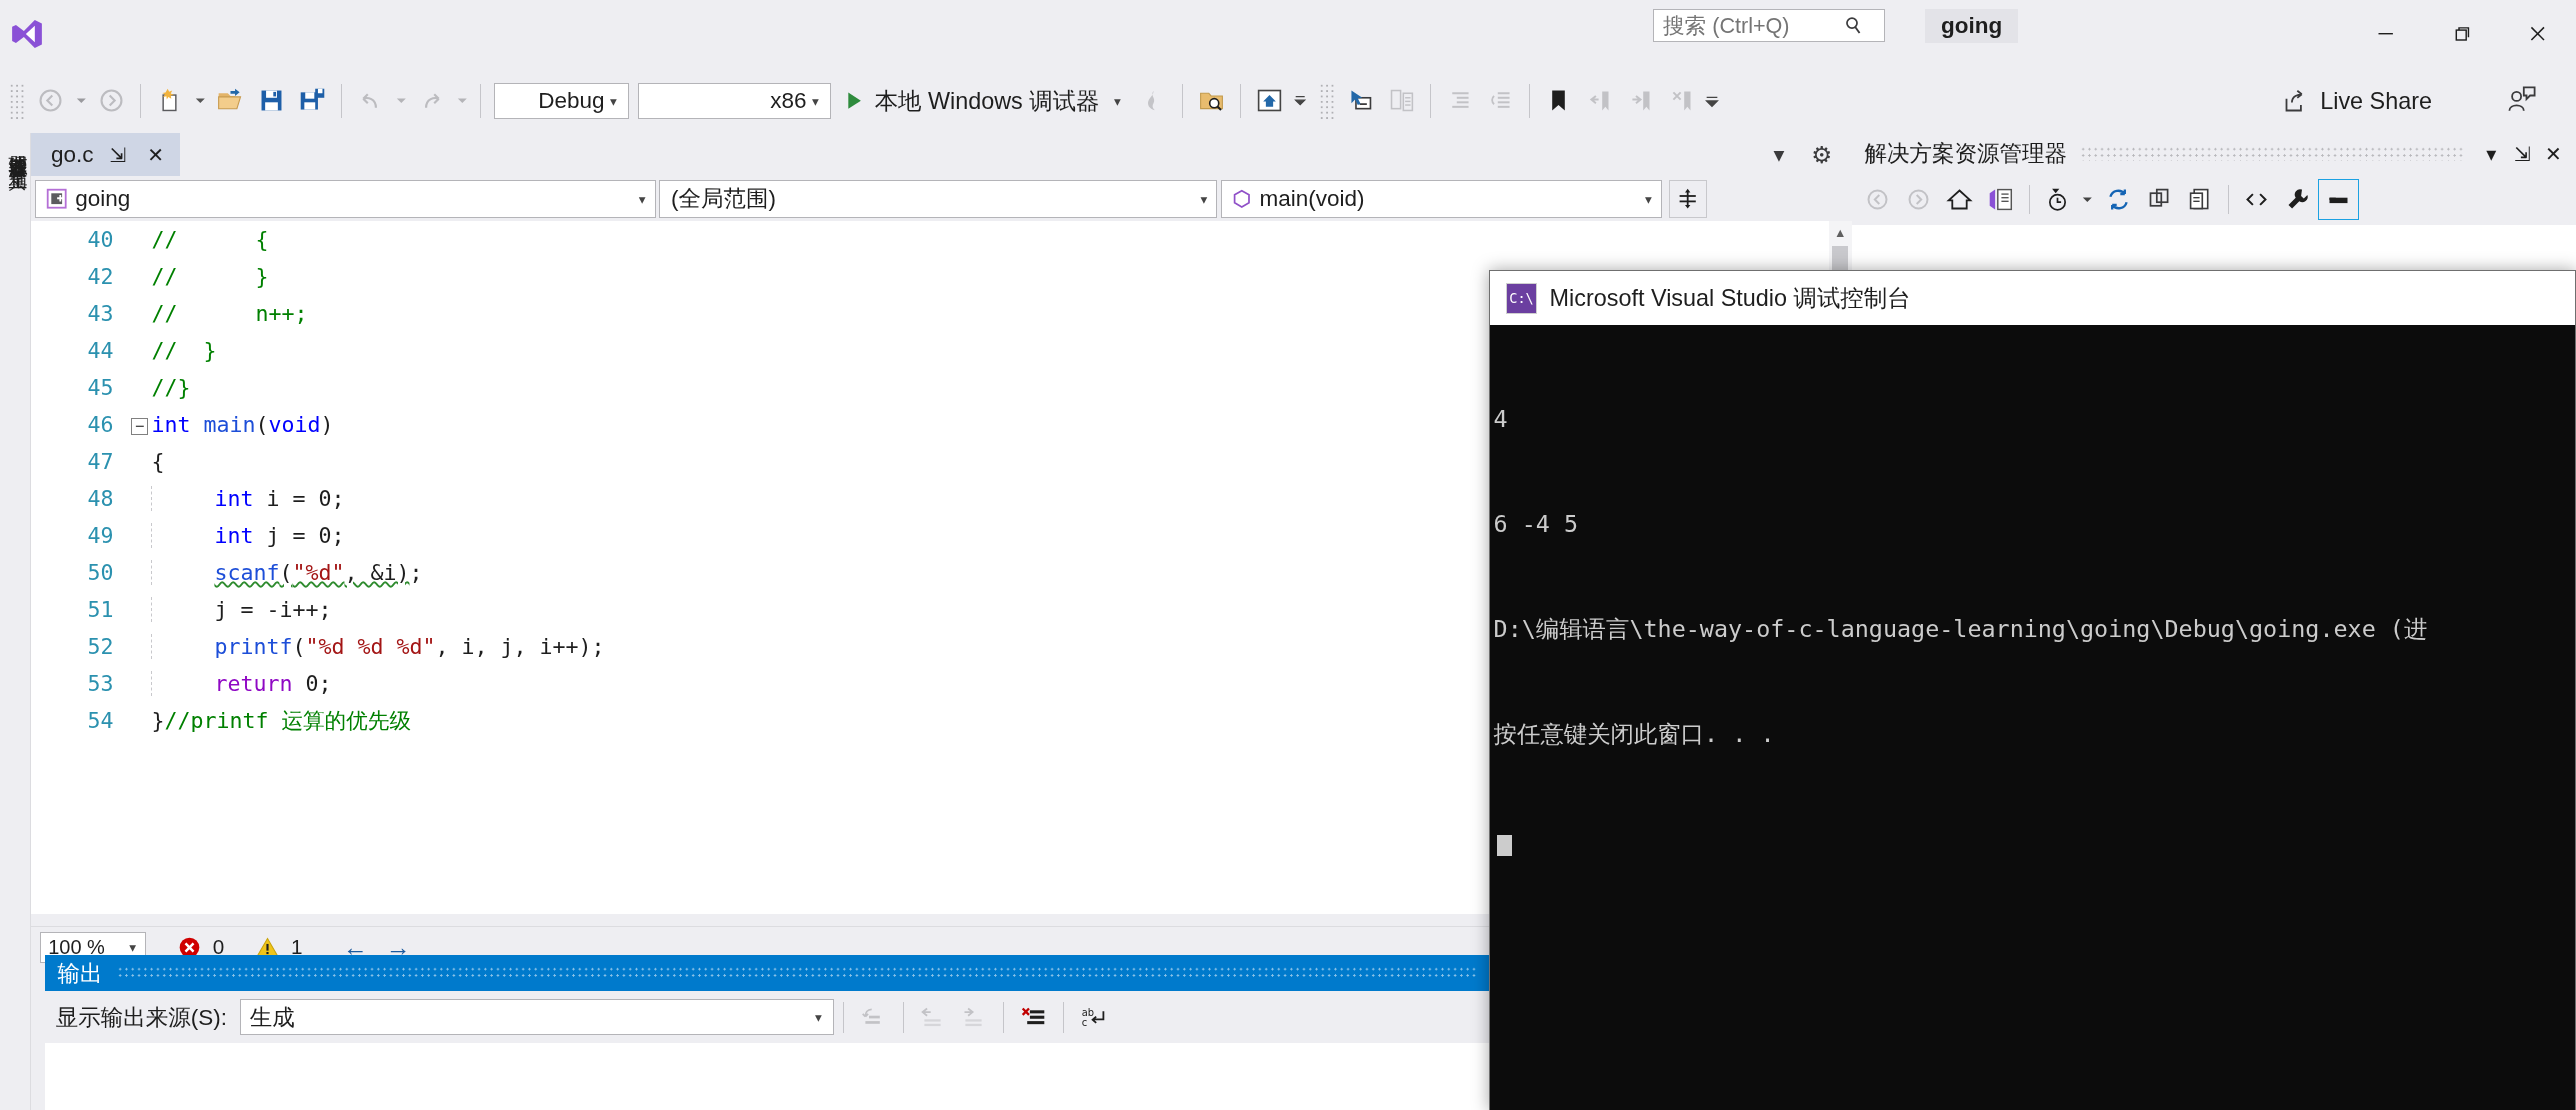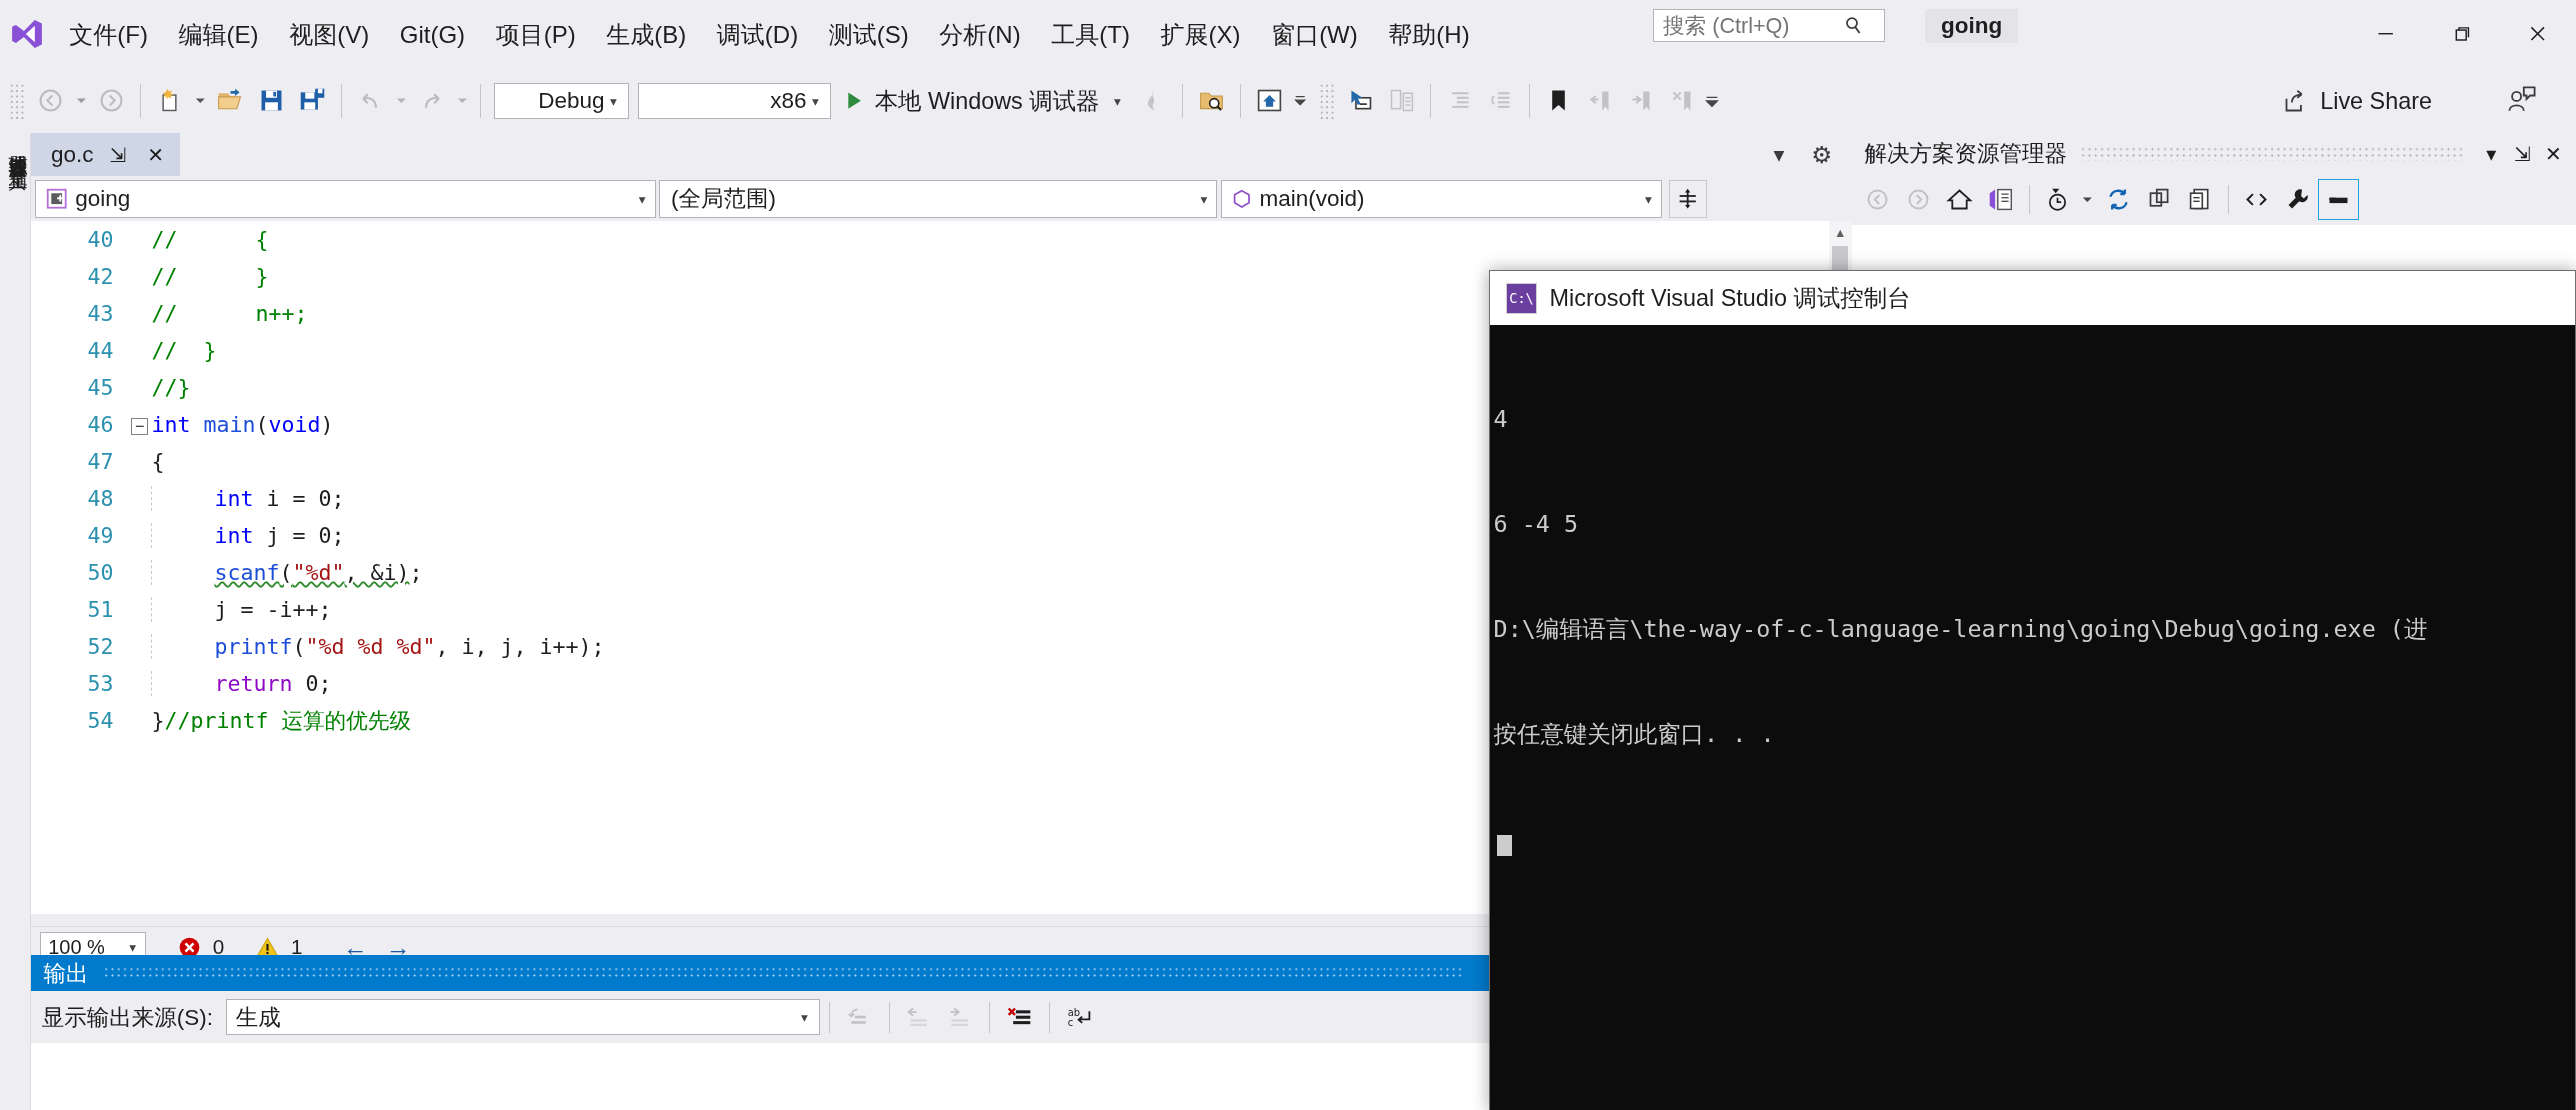--- a/index.html
+++ b/index.html
@@ -139,21 +139,21 @@
   }
   .st-item { display: flex; align-items: center; margin-left: 31px; font-size: 20.7px; color: #1e1e1e; }
   .st-item .lbl { margin-left: 10.8px; }
   .st-nav { margin-left: 31px; display: flex; align-items: center; }
   .st-arrow { width: 43px; text-align: center; font-size: 25px; color: #1b5a9e; }
   .st-right { margin-left: auto; display: flex; align-items: center; padding-right: 9px; font-size: 20.7px; }
   .st-right span { margin-left: 36px; }
 
   
   .output-panel {
-    position: absolute; left: 31px; top: 955px; width: 1459px; height: 156px; background: #eeeef2;
+    position: absolute; left: 45px; top: 955px; width: 1459px; height: 156px; background: #eeeef2;
   }
   .output-header {
     height: 36px; background: #007acc; color: #fff;
     display: flex; align-items: center; padding: 0 12.6px; font-size: 22.5px;
   }
   .out-grip { flex: 1; height: 14.4px; margin: 0 14.4px;
     background-image: radial-gradient(rgba(255,255,255,.55) 1.1px, transparent 1.2px);
     background-size: 6.3px 6.3px; }
   .output-toolbar { height: 52px; display: flex; align-items: center; padding: 0 10.8px; }
   .out-lbl { font-size: 22.5px; color: #1e1e1e; margin-right: 12.6px; }
@@ -211,35 +211,20 @@
 <div class="app">
 
   <div class="titlebar">
     <div class="vs-logo">
       <svg width="34" height="34" viewBox="0 0 24 24">
         <path d="M17.5 2.2 L22.5 4.6 L22.5 19.4 L17.5 21.8 L9.8 14.2 L4.2 18.4 L1.5 17 L1.5 6.9 L4.2 5.6 L9.8 9.8 Z" fill="#8a51d6"></path>
         <path d="M17.5 6.2 L17.5 17.8 L11.2 12 Z" fill="#ffffff"></path>
       </svg>
     </div>
 
-    <div class="menu-items">
-      <div class="menu-item">文件(F)</div>
-      <div class="menu-item">编辑(E)</div>
-      <div class="menu-item">视图(V)</div>
-      <div class="menu-item">Git(G)</div>
-      <div class="menu-item">项目(P)</div>
-      <div class="menu-item">生成(B)</div>
-      <div class="menu-item">调试(D)</div>
-      <div class="menu-item">测试(S)</div>
-      <div class="menu-item">分析(N)</div>
-      <div class="menu-item">工具(T)</div>
-      <div class="menu-item">扩展(X)</div>
-      <div class="menu-item">窗口(W)</div>
-      <div class="menu-item">帮助(H)</div>
-    </div>
 
     <div class="search-wrap">
       <input class="search-input" placeholder="搜索 (Ctrl+Q)" style="">
       <div class="search-icon">
         <svg width="21.6" height="21.6" viewBox="0 0 24 24">
           <circle cx="10" cy="9" r="5.6" fill="none" stroke="#3b3b3d" stroke-width="1.9"></circle>
           <line x1="13.6" y1="13.4" x2="18.4" y2="20" stroke="#3b3b3d" stroke-width="2.1"></line>
         </svg>
       </div>
     </div>

